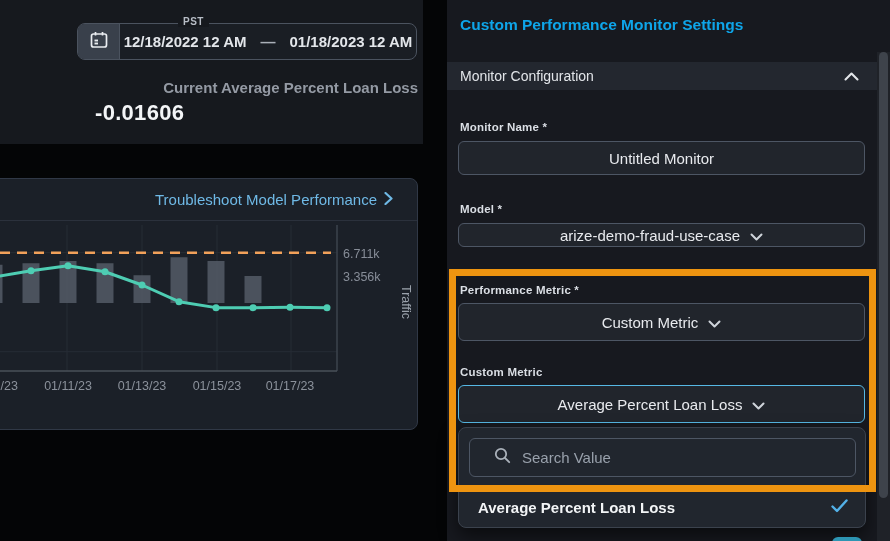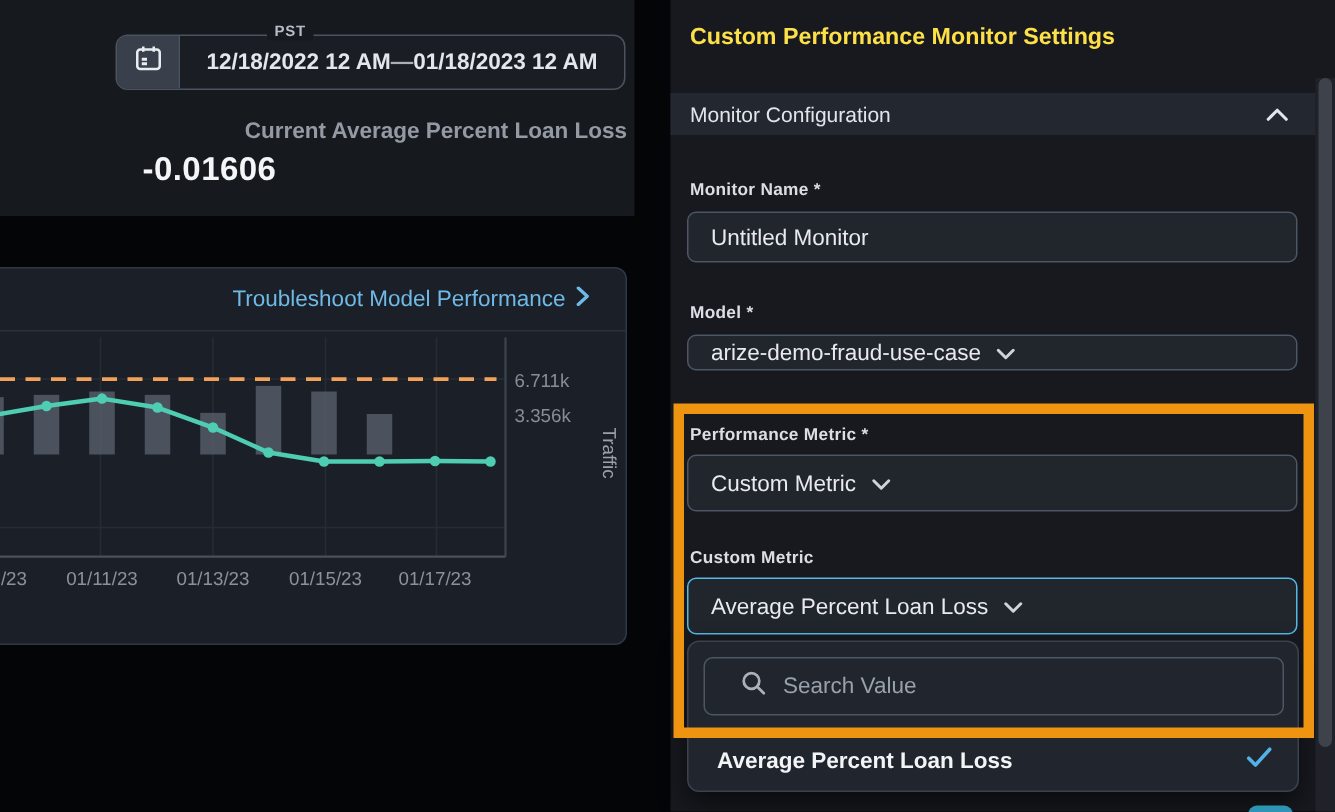--- a/index.html
+++ b/index.html
@@ -6,47 +6,47 @@
   html,body { width:890px; height:541px; overflow:hidden; background:#040506;
     font-family:"Liberation Sans", sans-serif; }
   .abs { position:absolute; }
 
   
   #top-card { left:0; top:6; width:423px; height:144px; background:#16191e;font-weight:bold; }
   #date-box { left:77px; top:23px; width:340px; height:37px; border:1.5px solid #4b535f;
     border-radius:8px; background:#1a1e24; display:flex; align-items:stretch; }
   #cal-seg { width:42px; background:#39404b; border-radius:6px 0 0 6px;
     border-right:1.5px solid #4b535f; display:flex; align-items:center; justify-content:center; }
-  #date-texts { flex:1; display:flex; align-items:center; justify-content:center; gap:0;
+  #date-texts { flex:1; display:flex; align-items:center; justify-content:center; gap:14px;
     color:#e3e6ea; font-size:15px; }
   #tz-chip { left:178px; top:15.5px; font-size:10px; letter-spacing:.5px; color:#b7bdc6;
     background:#16191e; padding:0 5px; z-index:3; }
   #metric-label { right:5px; top:79px; font-size:15px; color:#949aa4; }
   #metric-value { left:95px; top:100px; font-size:22px; color:#f3f5f7; letter-spacing:.3px; }
 
   #chart-card { left:-22px; top:178px; width:440px; height:252px; background:#1b2028;
     border:1px solid #303846; border-radius:8px; }
   #chart-header { position:absolute; left:0; top:0; width:100%; height:42px;
     border-bottom:1px solid #2b313c; display:flex; align-items:center;
     justify-content:flex-end; padding-right:24px; gap:7px; }
   #troubleshoot-link { color:#6fb9e6; font-size:15px; cursor:pointer; display:flex;
     align-items:center; gap:7px; }
   #chart-svg { left:0; top:220px; width:412px; height:175px; }
 
   
   #panel { left:447px; top:0; width:443px; height:541px; background:#17191f; }
-  #panel-title { left:13px; top:16px; font-size:15.5px; font-weight:bold; color:#fde047; }
+  #panel-title { left:13px; top:16px; font-size:15.5px; font-weight:bold; color:#0ea5e9; }
   #section-bar { left:0; top:62px; width:430px; height:28px; background:#23272f;
     display:flex; align-items:center; justify-content:space-between; padding:0 18px 0 13px;
     cursor:pointer; }
   #section-bar span { font-size:14px; color:#e2e5e9; }
   .fld-label { left:13px; font-size:11.5px; font-weight:bold; color:#dbdfe5; letter-spacing:.2px; }
   .box { left:11px; width:407px; background:#21252c; border:1px solid #4d5664;
     border-radius:6px; display:flex; align-items:center; padding:0 15px;
-    color:#e8eaee; font-size:15px; cursor:pointer; justify-content:flex-start; }
+    color:#e8eaee; font-size:15px; cursor:pointer; justify-content:center; }
   .box.focused { border:1.5px solid #56b8e4; }
   .chev { flex:0 0 auto; margin-left:10px; }
 
   #dropdown-panel { left:11px; top:427px; width:408px; height:101px; background:#21262e;
     border:1px solid #3b424d; border-radius:8px; box-shadow:0 8px 18px rgba(0,0,0,.55); }
   #search-box { position:absolute; left:10px; top:10px; width:387px; height:39px;
     border:1px solid #4d5664; border-radius:6px; display:flex; align-items:center;
     padding:0 24px; gap:11px; background:#21262e; }
   #search-box input { background:transparent; border:none; outline:none; color:#e8eaee;
     font-size:15px; width:100%; font-family:"Liberation Sans", sans-serif; }

